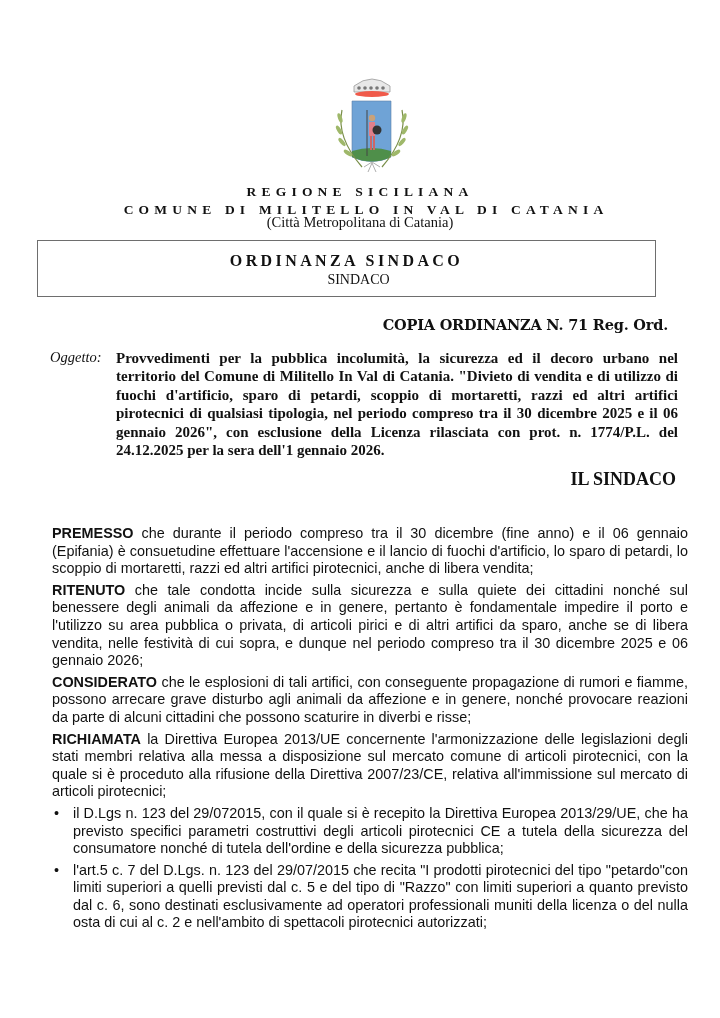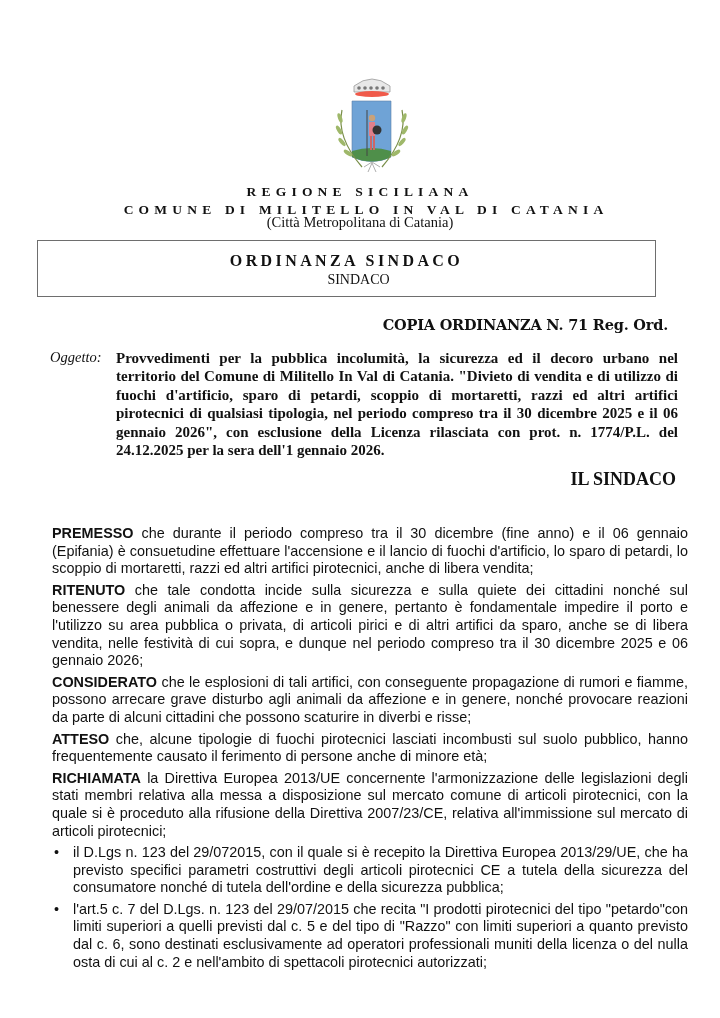--- a/index.html
+++ b/index.html
@@ -87,21 +87,20 @@
 
 <div id="oggetto-label" class="serif">Oggetto:</div>
 <div id="oggetto-text" class="serif">Provvedimenti per la pubblica incolumità, la sicurezza ed il decoro urbano nel territorio del Comune di Militello In Val di Catania. "Divieto di vendita e di utilizzo di fuochi d'artificio, sparo di petardi, scoppio di mortaretti, razzi ed altri artifici pirotecnici di qualsiasi tipologia, nel periodo compreso tra il 30 dicembre 2025 e il 06 gennaio 2026", con esclusione della Licenza rilasciata con prot. n. 1774/P.L. del 24.12.2025 per la sera dell'1 gennaio 2026.</div>
 
 <div id="il-sindaco" class="serif">IL SINDACO</div>
 
 <div id="body" class="sans">
   <p class="para"><b>PREMESSO</b><span> che durante il periodo compreso tra il 30 dicembre (fine anno) e il 06 gennaio (Epifania) è consuetudine effettuare l'accensione e il lancio di fuochi d'artificio, lo sparo di petardi, lo scoppio di mortaretti, razzi ed altri artifici pirotecnici, anche di libera vendita;</span></p>
   <p class="para"><b>RITENUTO</b><span> che tale condotta incide sulla sicurezza e sulla quiete dei cittadini nonché sul benessere degli animali da affezione e in genere, pertanto è fondamentale impedire il porto e l'utilizzo su area pubblica o privata, di articoli pirici e di altri artifici da sparo, anche se di libera vendita, nelle festività di cui sopra, e dunque nel periodo compreso tra il 30 dicembre 2025 e 06 gennaio 2026;</span></p>
   <p class="para"><b>CONSIDERATO</b><span> che le esplosioni di tali artifici, con conseguente propagazione di rumori e fiamme, possono arrecare grave disturbo agli animali da affezione e in genere, nonché provocare reazioni da parte di alcuni cittadini che possono scaturire in diverbi e risse;</span></p>
-  <p class="para"><b>ATTESO</b><span> che, alcune tipologie di fuochi pirotecnici lasciati incombusti sul suolo pubblico, hanno frequentemente causato il ferimento di persone anche di minore età;</span></p>
   <p class="para"><b>RICHIAMATA</b><span> la Direttiva Europea 2013/UE concernente l'armonizzazione delle legislazioni degli stati membri relativa alla messa a disposizione sul mercato comune di articoli pirotecnici, con la quale si è proceduto alla rifusione della Direttiva 2007/23/CE, relativa all'immissione sul mercato di articoli pirotecnici;</span></p>
 
   <div class="bullet">
     <span class="dot">•</span>
     <span>il D.Lgs n. 123 del 29/072015, con il quale si è recepito la Direttiva Europea 2013/29/UE, che ha previsto specifici parametri costruttivi degli articoli pirotecnici CE a tutela della sicurezza del consumatore nonché di tutela dell'ordine e della sicurezza pubblica;</span>
   </div>
   <div class="bullet">
     <span class="dot">•</span>
     <span>l'art.5 c. 7 del D.Lgs. n. 123 del 29/07/2015 che recita "I prodotti pirotecnici del tipo "petardo"con limiti superiori a quelli previsti dal c. 5 e del tipo di "Razzo" con limiti superiori a quanto previsto dal c. 6, sono destinati esclusivamente ad operatori professionali muniti della licenza o del nulla osta di cui al c. 2 e nell'ambito di spettacoli pirotecnici autorizzati;</span>
   </div>

